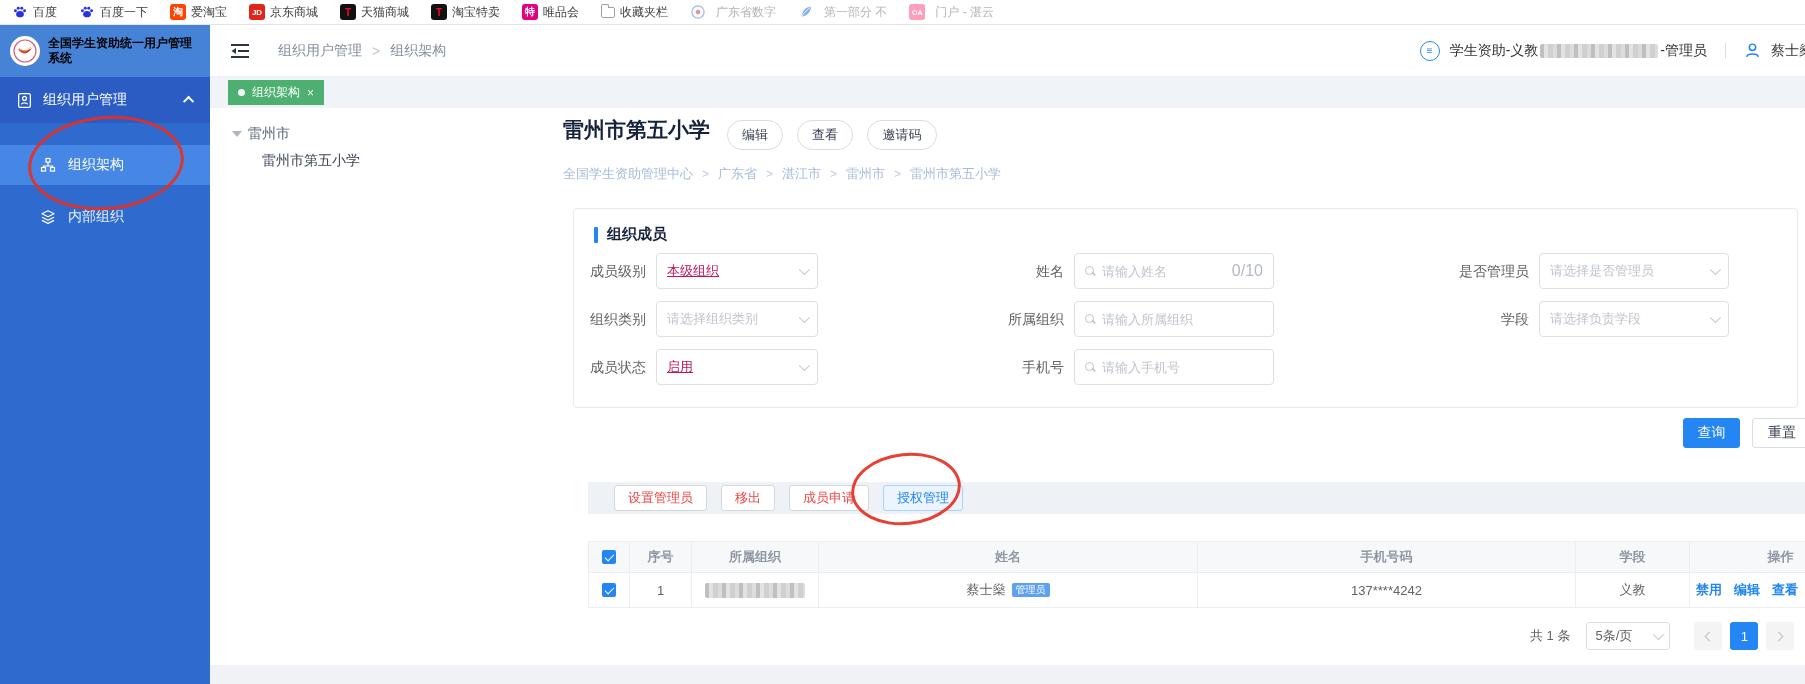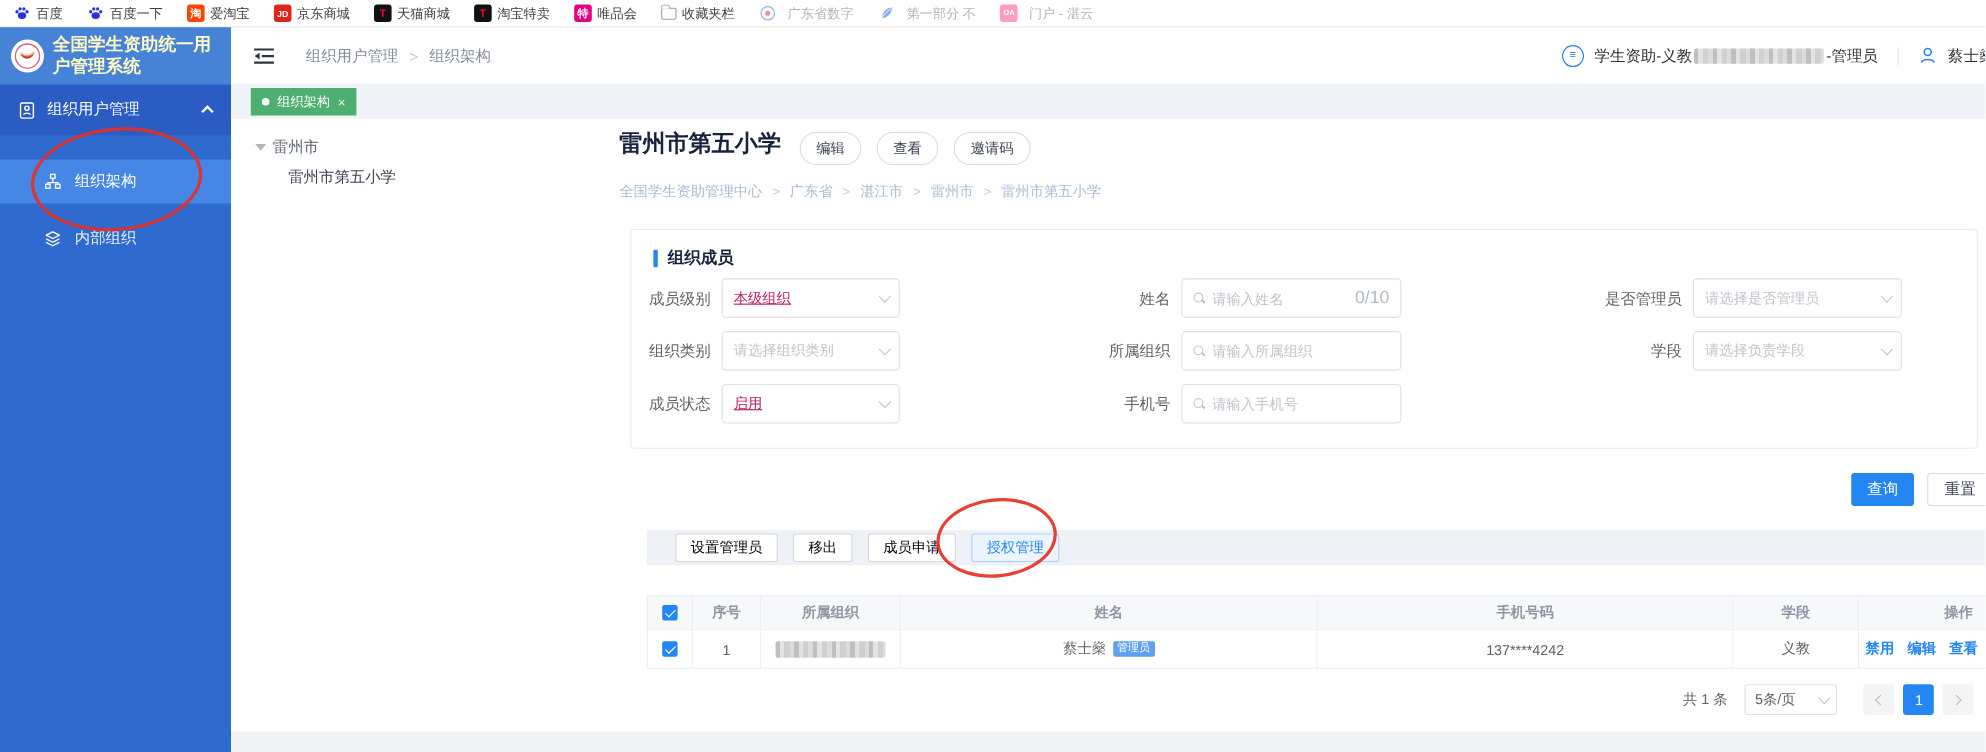--- a/index.html
+++ b/index.html
@@ -15,21 +15,21 @@
   .bm.faded { color:#b5b5b5;gap:10px; }
   .bm.faded .fav { opacity:.55; }
   .fav { width:16px; height:16px; border-radius:3px; display:flex; align-items:center; justify-content:center;
     font-size:10px; font-weight:bold; color:#fff; flex:0 0 auto; }
   .fav svg { display:block; }
 
   
   #sidebar { left:0; top:25px; width:210px; height:659px; background:#2f6ace; }
   #sb-head { height:52px; background:#4683d7; display:flex; align-items:center; gap:8px; padding:0 10px; }
   #sb-logo { width:30px; height:30px; border-radius:50%; background:#fff; display:flex; align-items:center; justify-content:center; flex:0 0 auto; }
-  #sb-title { color:#fef9c3; font-size:16px; font-weight:bold; line-height:1.25; }
+  #sb-title { color:#000000; font-size:12px; font-weight:bold; line-height:1.25; }
   .sb-parent { height:46px; background:#2a5cc4; display:flex; align-items:center; padding:0 16px; color:#fff; font-size:14px; cursor:pointer; }
   .sb-parent .lbl { margin-left:10px; flex:1; }
   .sb-item { height:40px; display:flex; align-items:center; padding:0 16px 0 40px; color:#e8f0ff; font-size:14px; cursor:pointer; margin-top:12px; }
   .sb-item.sel { background:#4687e6; color:#fff; margin-top:22px; }
   .sb-item .lbl { margin-left:12px; }
   .chev-up { width:8px; height:8px; border-left:2px solid #fff; border-top:2px solid #fff; transform:rotate(45deg) translateY(2px); }
 
   
   #navbar { left:210px; top:25px; width:1595px; height:52px; background:#fff; border-bottom:1px solid #eceff3;
     display:flex; align-items:center; padding:0 0 0 20px; }
@@ -75,27 +75,27 @@
   .fbox .ph { color:#bfc4cc; flex:1; }
   .fbox .val { color:#be185d; flex:1;text-decoration:underline; }
   .fbox input { border:none; outline:none; flex:1; min-width:0; font:inherit; color:#606266; background:transparent; }
   .fbox input::placeholder { color:#bfc4cc; }
   .caret-dn { width:8px; height:8px; border-right:1.5px solid #c0c4cc; border-bottom:1.5px solid #c0c4cc; transform:rotate(45deg) translateY(-2px); flex:0 0 auto; }
   .search-ic { width:11px; height:11px; position:relative; flex:0 0 auto; }
   .search-ic::before { content:""; position:absolute; left:0; top:0; width:7px; height:7px; border:1.5px solid #c0c4cc; border-radius:50%; }
   .search-ic::after { content:""; position:absolute; left:7px; top:7px; width:4px; height:1.5px; background:#c0c4cc; transform:rotate(45deg); }
   .counter { font-size:16px; color:#b3b9c4; flex:0 0 auto; }
 
-  .btn { position:absolute; height:30px; border-radius:3px; font-size:14px; display:flex; align-items:center; justify-content:center; cursor:pointer;margin-top:12px; }
+  .btn { position:absolute; height:30px; border-radius:3px; font-size:14px; display:flex; align-items:center; justify-content:center; cursor:pointer; }
   #btn-query { left:1683px; top:418px; width:57px; background:#2386f2; color:#fff; border:1px solid #2386f2; }
   #btn-reset { left:1752px; top:418px; width:60px; background:#fff; color:#3c4353; border:1px solid #d9dce3; }
 
   
   #strip { left:588px; top:482px; width:1217px; height:32px; background:#eef1f6; display:flex; align-items:center; gap:14px; padding-left:26px; }
-  .tbtn { height:26px; padding:0 13px; background:#fff; border:1px solid #d4d7de; border-radius:3px; font-size:13px; color:#000000;
+  .tbtn { height:26px; padding:0 13px; background:#fff; border:1px solid #d4d7de; border-radius:3px; font-size:13px; color:#ef4444;
     display:flex; align-items:center; cursor:pointer; white-space:nowrap; }
   .tbtn.active { background:#ecf5ff; border-color:#a9d3ff; color:#2386f2; }
 
   
   #tbl { left:588px; top:541px; width:1278px; font-size:13px; }
   .trow { display:flex; }
   .tc { border-right:1px solid #ebeef5; border-bottom:1px solid #ebeef5; display:flex; align-items:center; justify-content:center; gap:6px; }
   .thead .tc { background:#f7f8fa; color:#8f96a3; font-weight:bold; height:32px; border-top:1px solid #ebeef5; }
   .tbody .tc { background:#fff; color:#606266; height:35px; }
   .tc:first-child { border-left:1px solid #ebeef5; }

